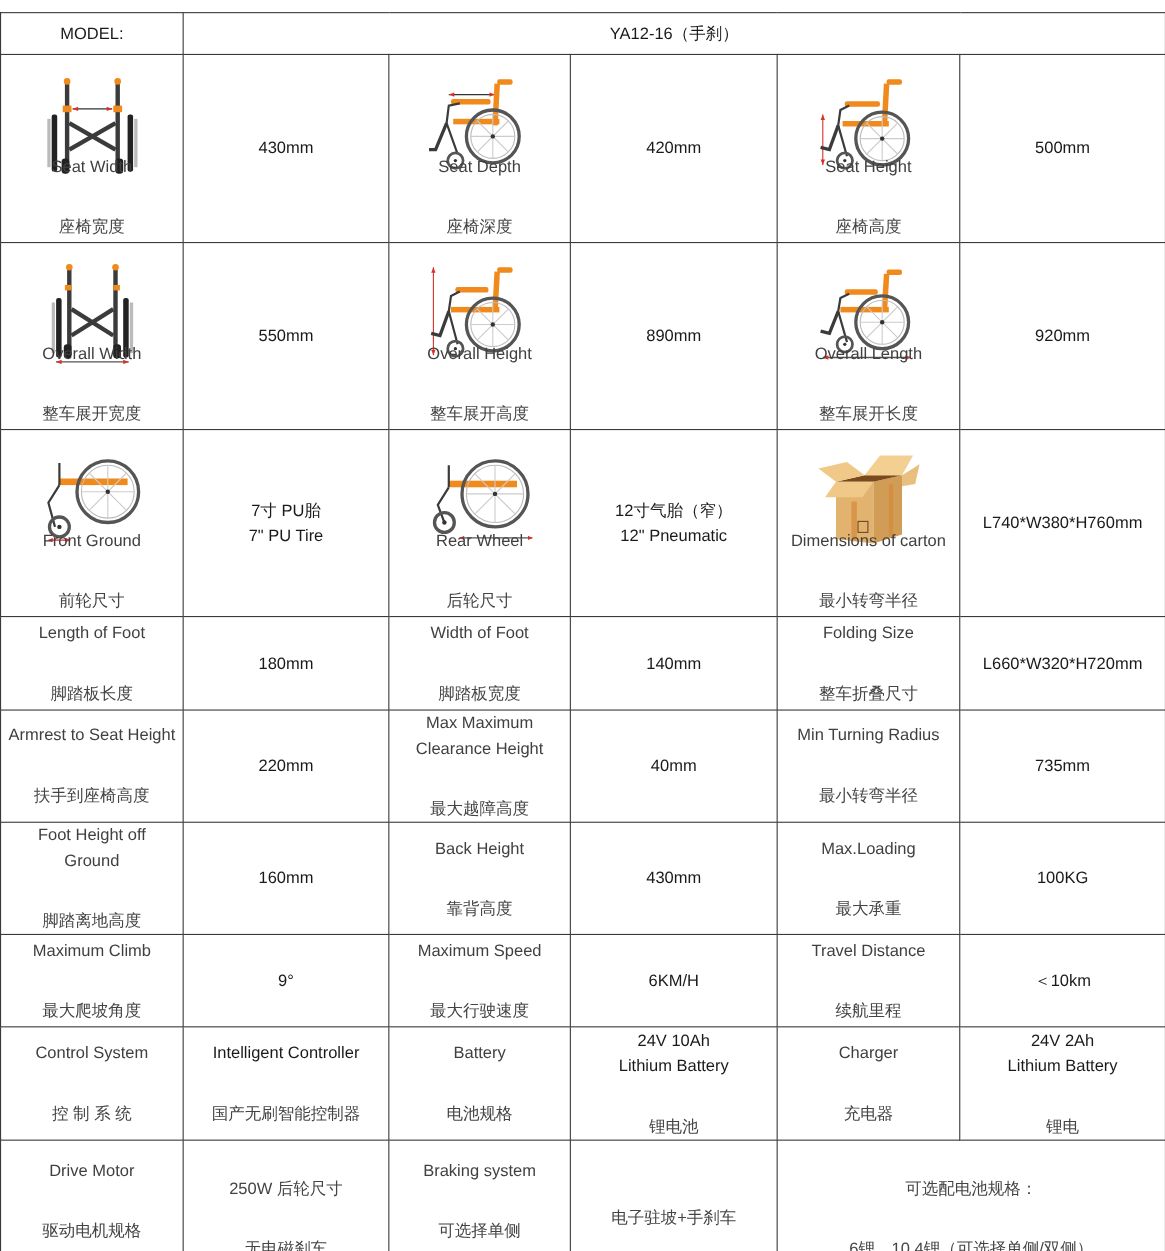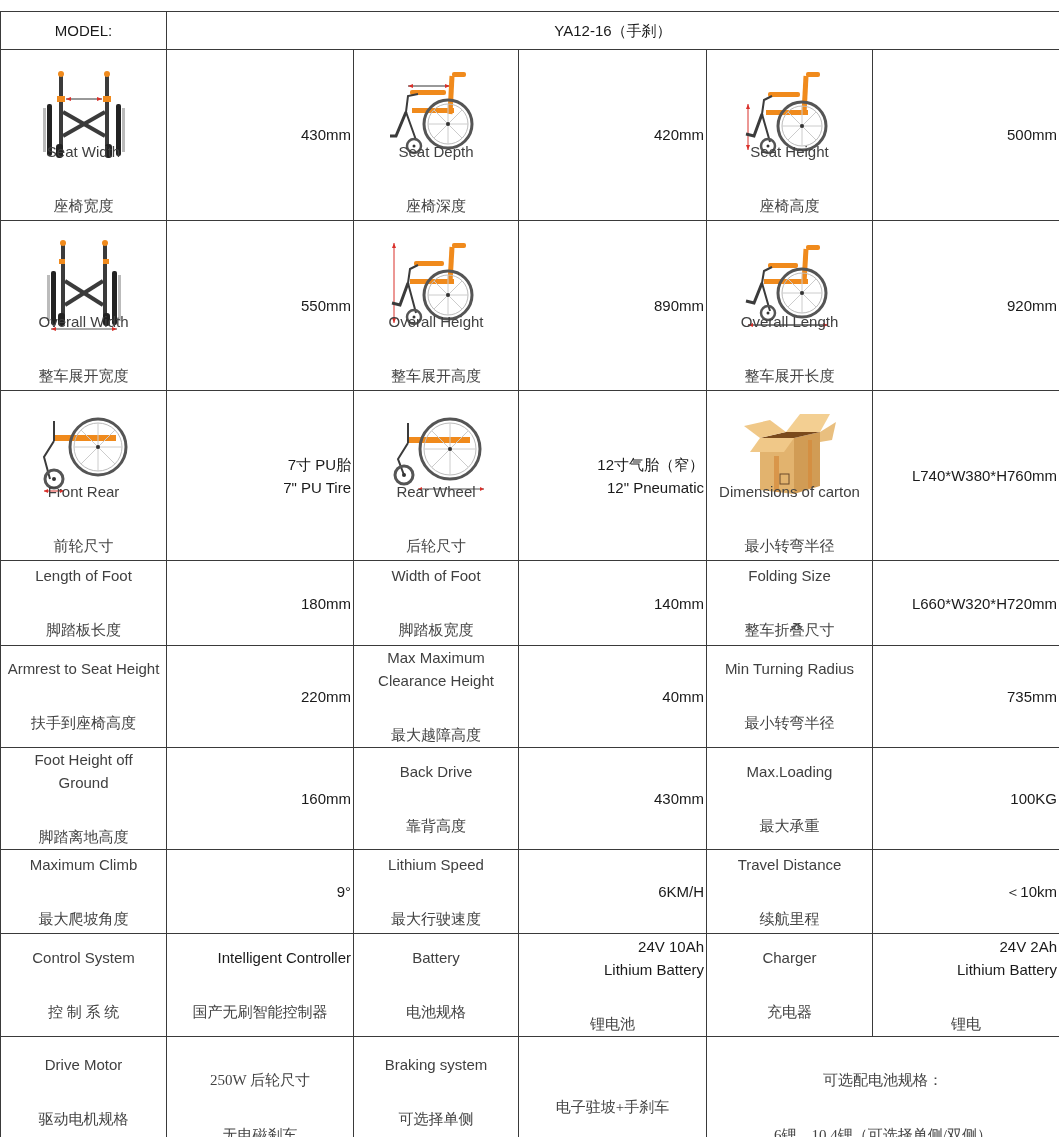--- a/index.html
+++ b/index.html
@@ -15,22 +15,22 @@
     text-align: center; vertical-align: middle;
     font-size: 15px; line-height: 23px;
     padding: 0 2px;
     overflow: hidden;
   }
   tr.r-header td { height: 38px; }
   tr.r-img td { height: 170px; }
   tr.r-std td { height: 84px; }
   tr.r-last td { height: 85px; }
   .en { display: block; color: #404040; }
-  .zh { display: block; color: #444; font-family: Liberation Serif, serif; font-size: 15px; margin-top: 32px; }
-  .val { display: block; text-align: right; }
+  .zh { display: block; color: #444; font-family: Liberation Sans, sans-serif; font-size: 15px; margin-top: 32px; }
+  .val { display: block; }
   .icon-cell { position: relative; vertical-align: top !important; }
   .icon-wrap { height: 118px; display: flex; align-items: center; justify-content: center; padding-top: 6px; }
   .icon-label { position: absolute; left: 0; right: 0; bottom: 2px; }
   svg { display: block; }
 </style>
 </head>
 <body>
 
 <table class="spec">
   <colgroup>
@@ -237,21 +237,21 @@
             <path d="M62 10 L62 58 M38 34 L86 34 M45 17 L79 51 M79 17 L45 51" stroke="#ccc" stroke-width="1"></path>
             <circle cx="62" cy="34" r="2" fill="#333"></circle>
             <circle cx="18" cy="66" r="9" fill="none" stroke="#555" stroke-width="3"></circle>
               <circle cx="18" cy="66" r="2" fill="#333"></circle>
             <line x1="8" y1="78" x2="28" y2="78" stroke="#d9302a" stroke-width="1"></line>
             <polygon points="8,78 12,76 12,80" fill="#d9302a"></polygon>
               <polygon points="28,78 24,76 24,80" fill="#d9302a"></polygon>
           </svg>
         </div>
         <div class="icon-label">
-          <span class="en">Front Rear</span>
+          <span class="en">Front Ground</span>
             <span class="zh">前轮尺寸</span>
         </div>
       </td>
       <td>
         <span class="val">7寸 PU胎</span>
         <span class="val">7" PU Tire</span>
       </td>
       <td class="icon-cell">
         <div class="icon-wrap">
           <svg width="100" height="80" viewBox="0 0 100 80">
@@ -355,21 +355,21 @@
     <tr class="r-std">
       <td>
           <span class="en">Foot Height off</span>
           <span class="en">Ground</span>
           <span class="zh">脚踏离地高度</span>
         </td>
       <td>
           <span class="val">160mm</span>
         </td>
       <td>
-          <span class="en">Back Drive</span>
+          <span class="en">Back Height</span>
           <span class="zh">靠背高度</span>
         </td>
       <td>
           <span class="val">430mm</span>
         </td>
       <td>
           <span class="en">Max.Loading</span>
           <span class="zh">最大承重</span>
         </td>
       <td>
@@ -380,21 +380,21 @@
 
     <tr class="r-std">
       <td>
           <span class="en">Maximum Climb</span>
           <span class="zh">最大爬坡角度</span>
         </td>
       <td>
           <span class="val">9°</span>
         </td>
       <td>
-          <span class="en">Lithium Speed</span>
+          <span class="en">Maximum Speed</span>
           <span class="zh">最大行驶速度</span>
         </td>
       <td>
           <span class="val">6KM/H</span>
         </td>
       <td>
           <span class="en">Travel Distance</span>
           <span class="zh">续航里程</span>
         </td>
       <td>

